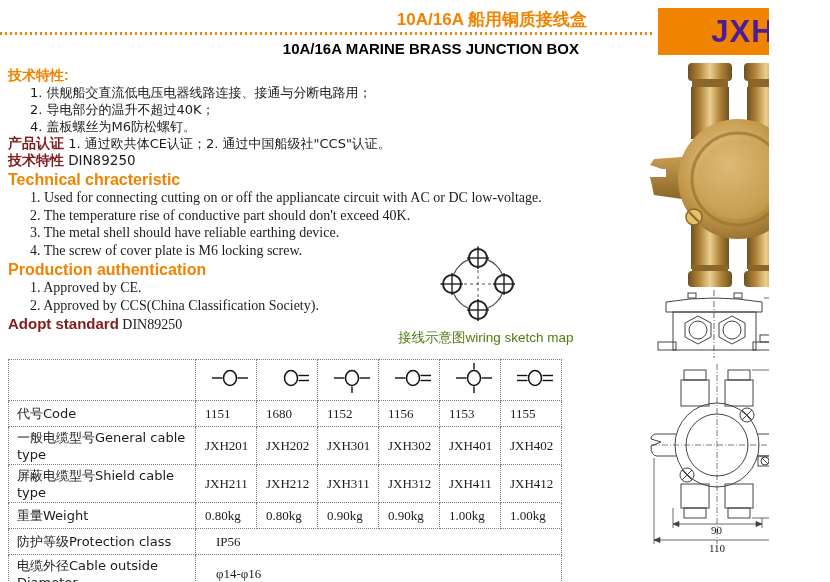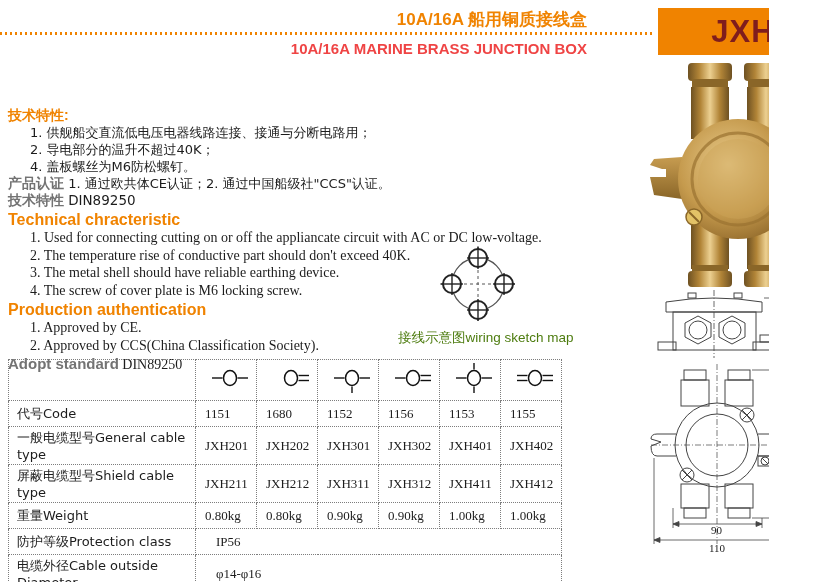--- a/index.html
+++ b/index.html
@@ -12,39 +12,39 @@
   
   .hdr-zh {
     position:absolute; top:8px; right:182px; font-size:17px; font-weight:bold;
     font-family:"Liberation Sans","DejaVu Sans",sans-serif; color:#f08300; white-space:nowrap;
   }
   .dotted-rule {
     position:absolute; top:32px; left:0; width:654px; height:3px;
     background:repeating-linear-gradient(90deg,#f08300 0 2px,transparent 2px 5px);
   }
   .hdr-en {
-    position:absolute; top:40px; right:182px; font-size:15px; font-weight:bold;
-    font-family:"Liberation Sans","DejaVu Sans",sans-serif; color:#ef4444; white-space:nowrap;
+    position:absolute; top:40px; right:190px; font-size:15px; font-weight:bold;
+    font-family:"Liberation Sans","DejaVu Sans",sans-serif; color:#000000; white-space:nowrap;
   }
   .badge {
     position:absolute; top:8px; left:658px; width:170px; height:47px;
-    background:#f08300; color:#7f1d1d; display:flex; align-items:center; justify-content:center;
+    background:#f08300; color:#4c1d95; display:flex; align-items:center; justify-content:center;
     font-family:"Liberation Sans","DejaVu Sans",sans-serif; font-weight:bold; font-size:31px;
     letter-spacing:1px;
   }
 
   
-  .content { position:absolute; left:8px; top:66px; width:640px;margin-top:40px; }
+  .content { position:absolute; left:8px; top:66px; width:640px; }
   .sec-head-zh { font-size:14px; font-weight:bold; color:#f08300;
     font-family:"Liberation Sans","DejaVu Sans",sans-serif; line-height:18px; }
   .item-zh { font-size:13px; line-height:17px; padding-left:22px;
     font-family:"DejaVu Sans","Liberation Serif",sans-serif; }
   .inline-line-zh { font-size:13px; line-height:17px;
     font-family:"DejaVu Sans","Liberation Serif",sans-serif; }
-  .inline-label { font-weight:bold; color:#737373; font-size:14px;
+  .inline-label { font-weight:bold; color:#7f1d1d; font-size:14px;
     font-family:"Liberation Sans","DejaVu Sans",sans-serif; }
   .sec-head-en { font-size:16px; font-weight:bold; color:#f08300;
     font-family:"Liberation Sans","DejaVu Sans",sans-serif; line-height:18px; margin-top:2px; }
   .item-en { font-size:14px; line-height:17.5px; padding-left:22px; }
   .adopt-line { font-size:14px; line-height:17px; margin-top:1px; }
   .adopt-line .inline-label { font-size:15px; }
   .std-value { font-size:13.5px; }
 
   
   .wiring-svg { position:absolute; left:433px; top:242px; }

